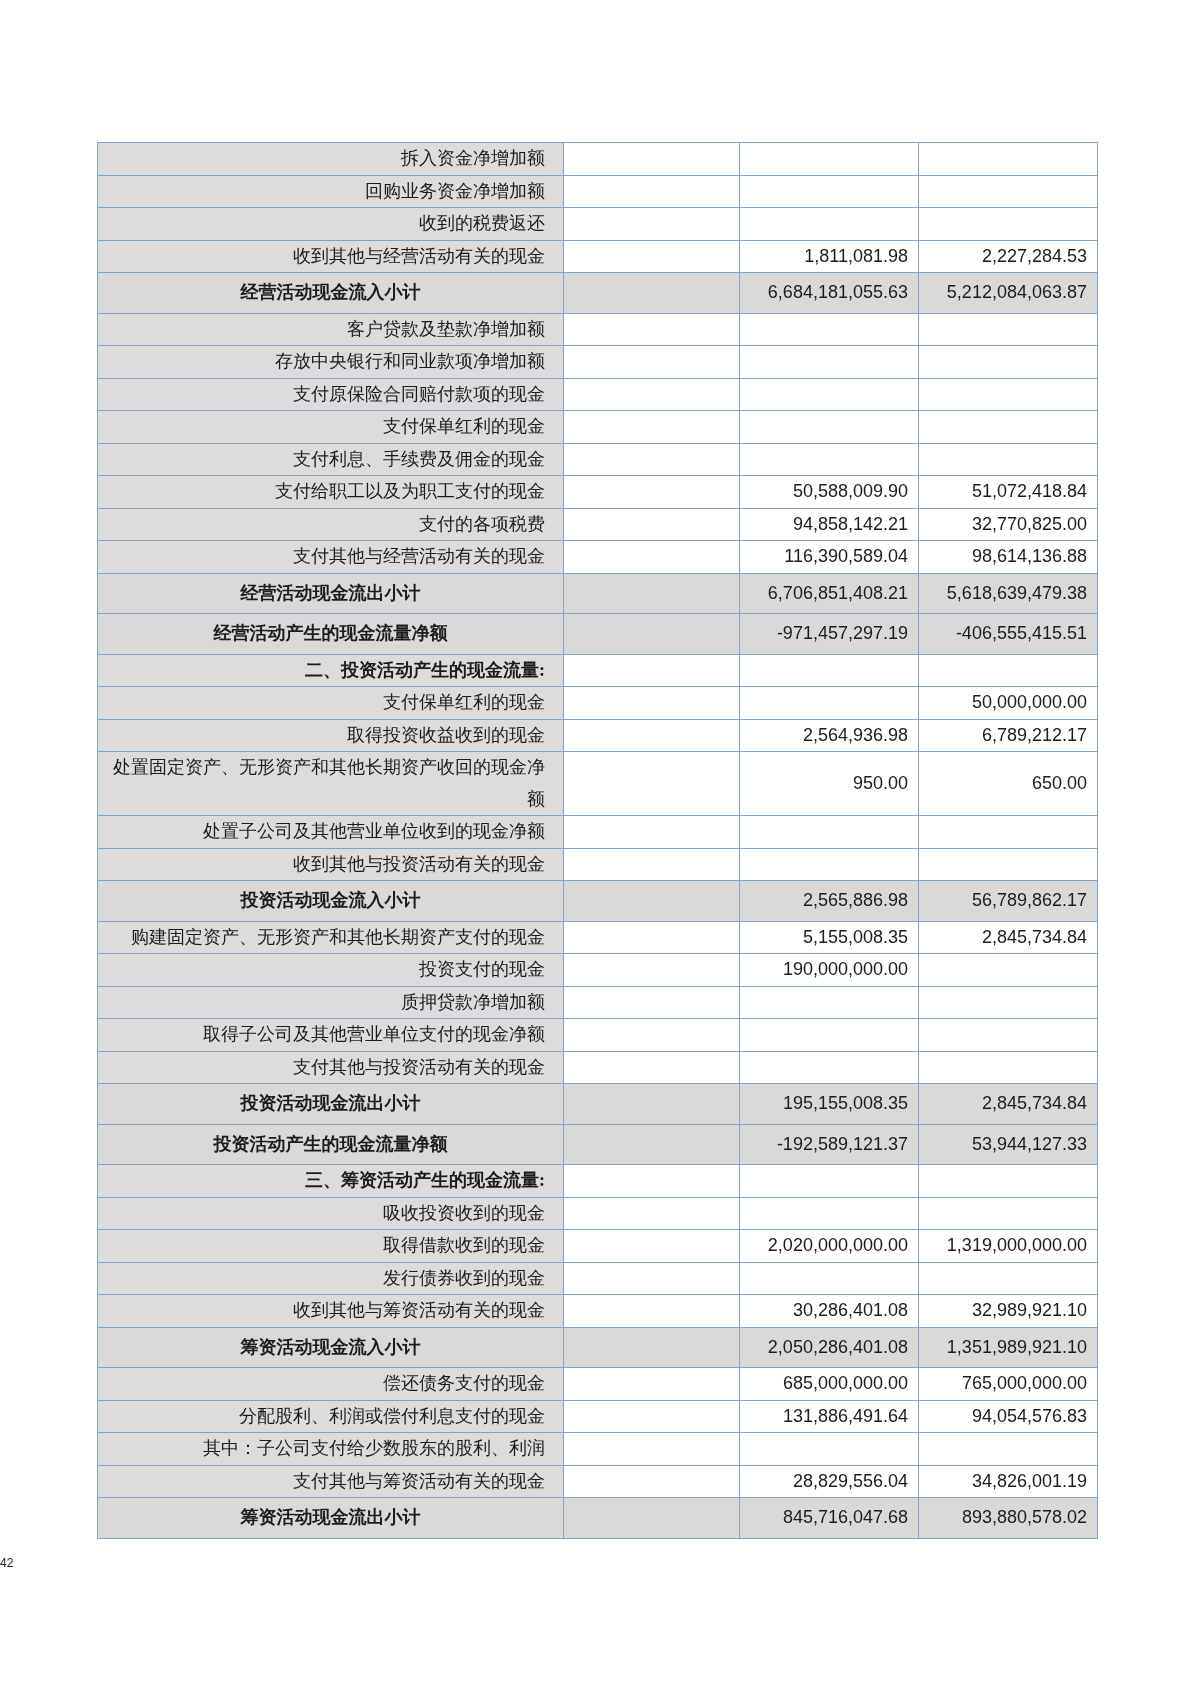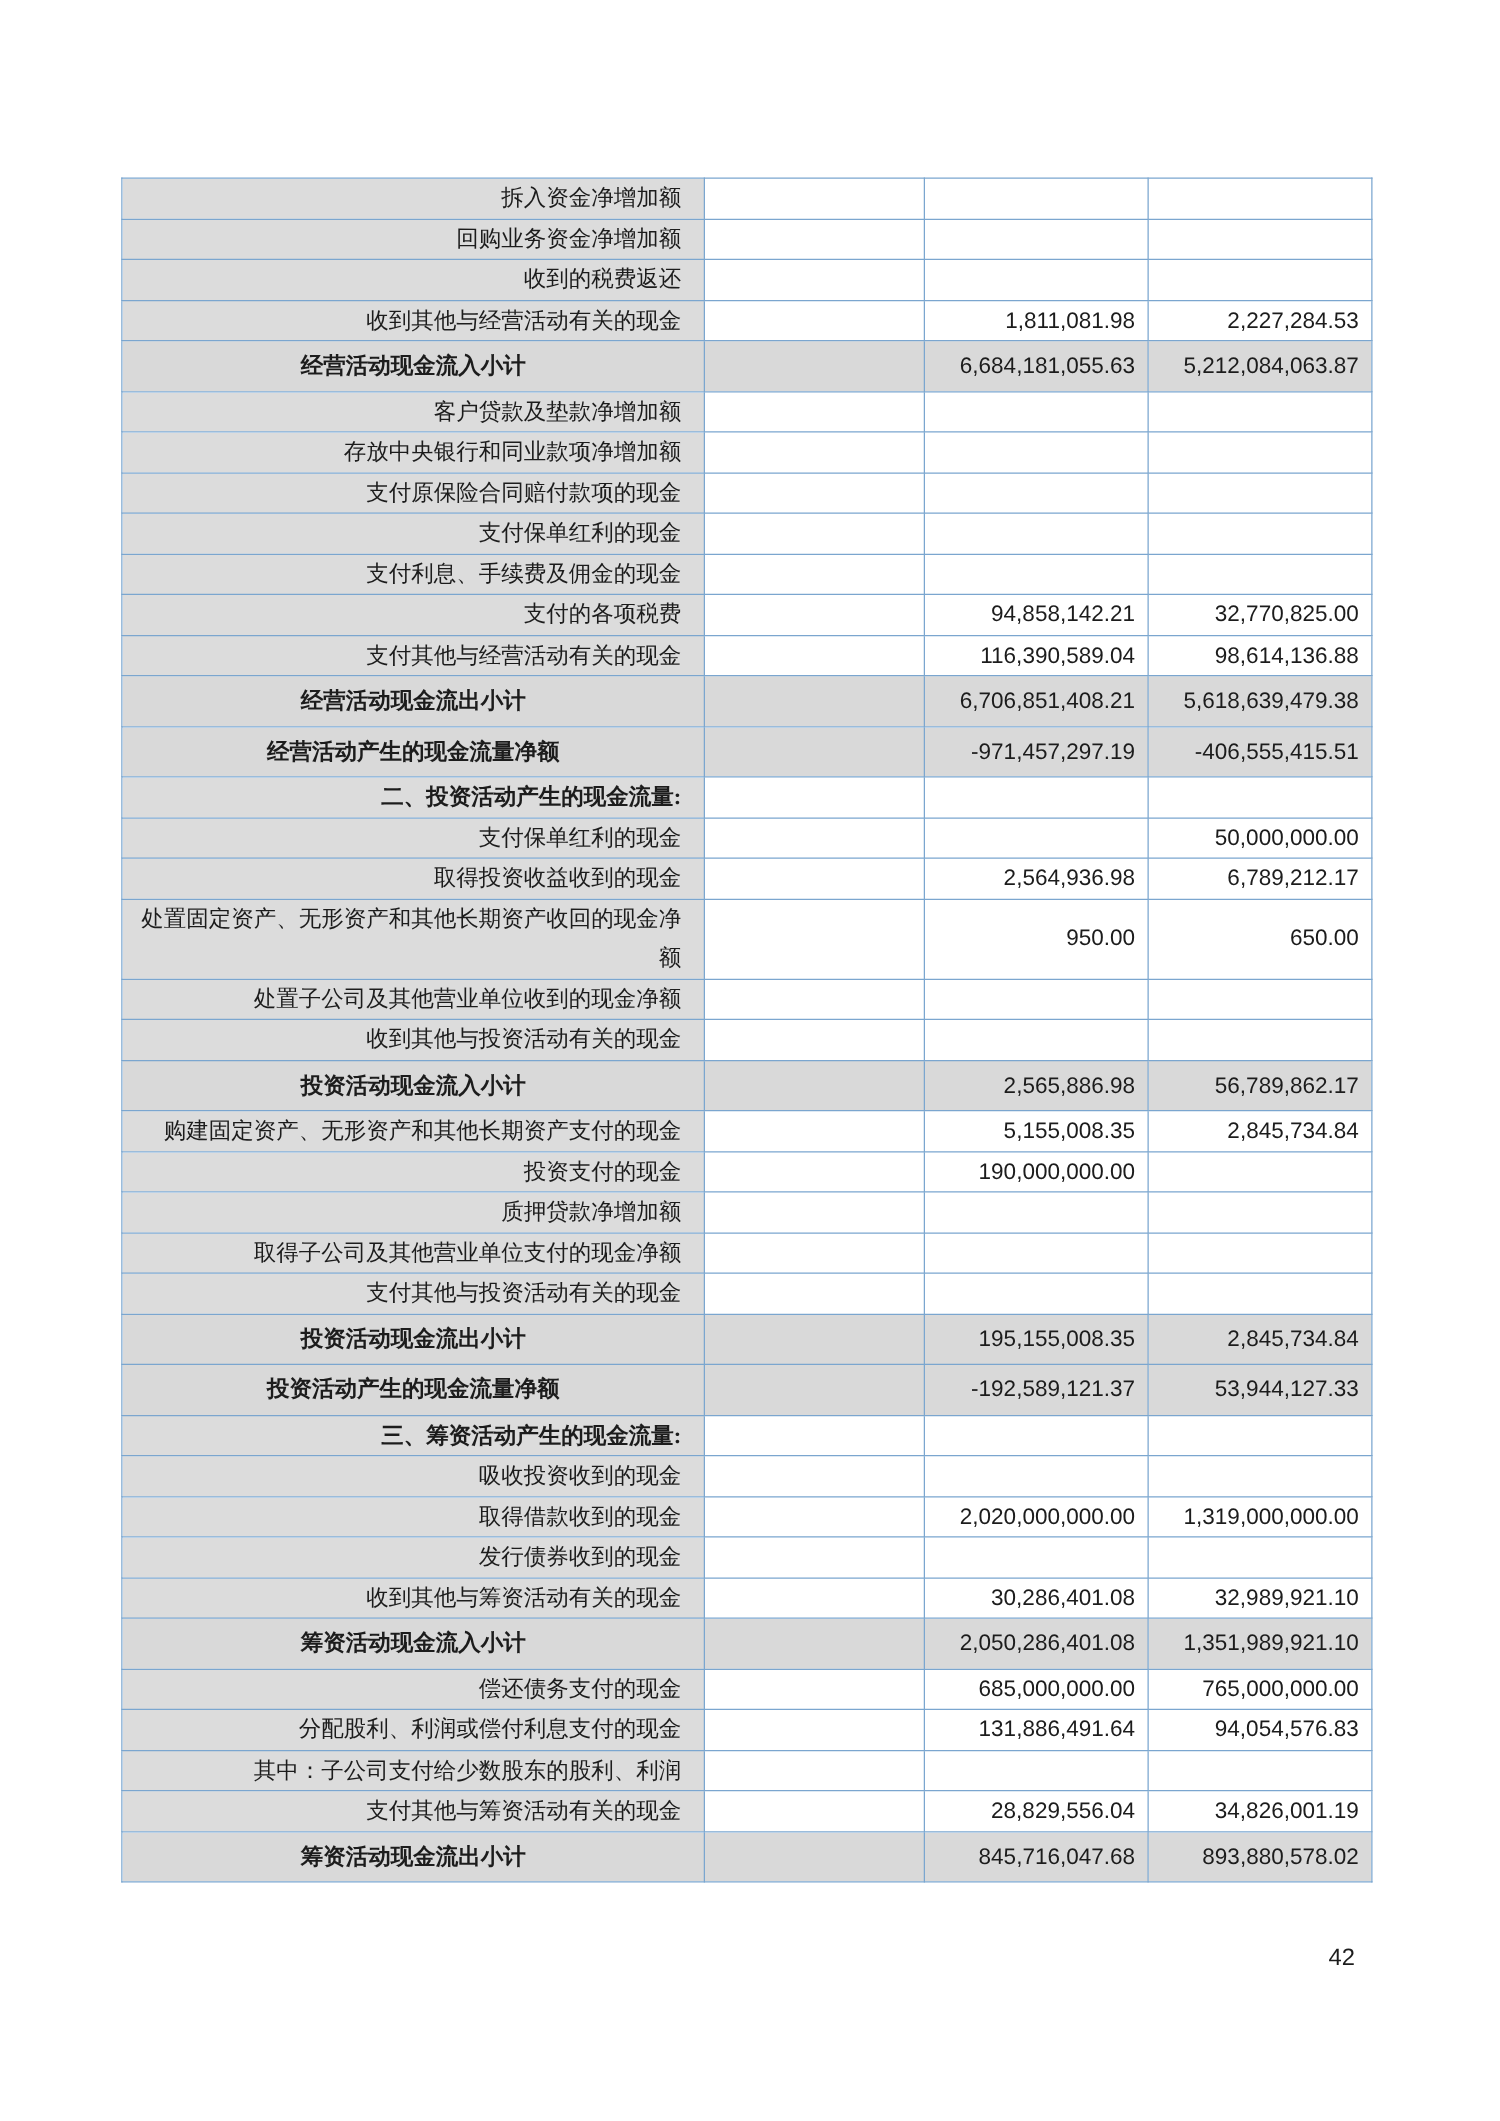--- a/index.html
+++ b/index.html
@@ -49,23 +49,23 @@
   tr.subtotal td { background: var(--subtotal-bg, #d9d9d9); }
   tr.subtotal td.c-label {
     font-weight: bold;
     text-align: center;
     padding: 4px;
   }
   tr.section td.c-label { font-weight: bold; }
   .page-number {
     position: absolute;
     left: 0; top: 1556px; width: 1084px;
-    text-align: right;
+    text-align: left;
     font-family: "Liberation Sans", "DejaVu Sans", sans-serif;
-    font-size: 19px;
+    font-size: 12px;
     color: #1c1c1c;
   }
 </style>
 </head>
 <body>
 
 <div class="sheet">
 
   <table class="cf">
     <colgroup>
@@ -129,20 +129,26 @@
       <td class="c-num"></td>
       <td class="c-num"></td>
     </tr>
         <tr class="item">
       <td class="c-label">支付利息、手续费及佣金的现金</td>
       <td class="c-note"></td>
       <td class="c-num"></td>
       <td class="c-num"></td>
     </tr>
         <tr class="item">
+      <td class="c-label">支付给职工以及为职工支付的现金</td>
+      <td class="c-note"></td>
+      <td class="c-num">50,588,009.90</td>
+      <td class="c-num">51,072,418.84</td>
+    </tr>
+        <tr class="item">
       <td class="c-label">支付的各项税费</td>
       <td class="c-note"></td>
       <td class="c-num">94,858,142.21</td>
       <td class="c-num">32,770,825.00</td>
     </tr>
         <tr class="item">
       <td class="c-label">支付其他与经营活动有关的现金</td>
       <td class="c-note"></td>
       <td class="c-num">116,390,589.04</td>
       <td class="c-num">98,614,136.88</td>

